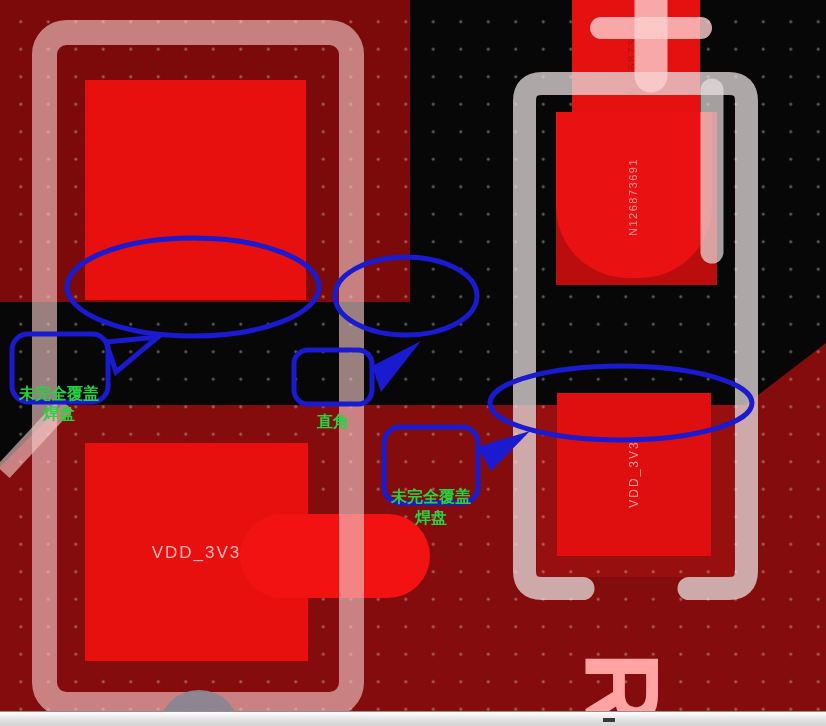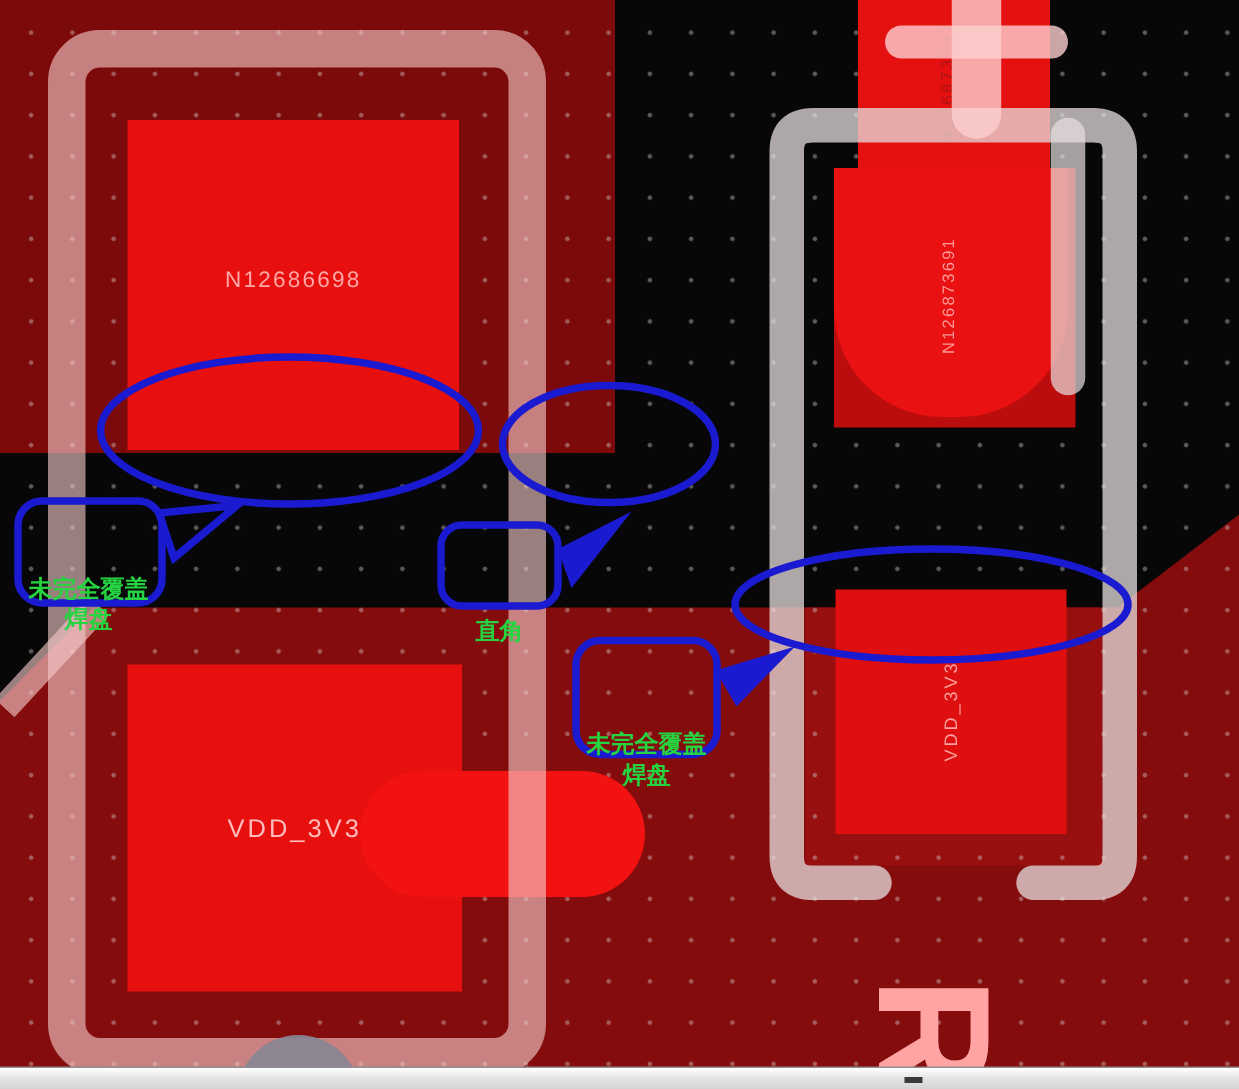--- a/index.html
+++ b/index.html
@@ -65,21 +65,20 @@
 
 <div id="canvas">
 
   <div class="abs pour-tl"></div>
   <div class="abs pour-vdd"></div>
   <div class="abs pour-inner-right"></div>
 
   <div class="abs dots"></div>
 
   <div class="abs pad pad-tl"></div>
-  <div class="abs netlabel label-tl">N12686698</div>
 
   <div class="abs pad pad-bl"></div>
   <div class="abs stadium"></div>
   <div class="abs netlabel label-bl">VDD_3V3</div>
 
   <div class="abs backing-rt"></div>
   <div class="abs trace-rt">
     <div class="vlabel vlabel-trace">N126873691</div>
   </div>
   <div class="abs pad-rt"></div>

